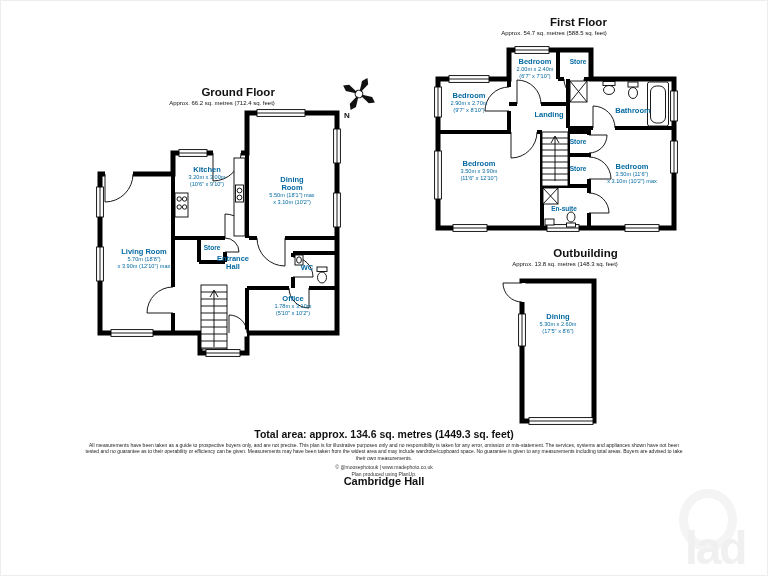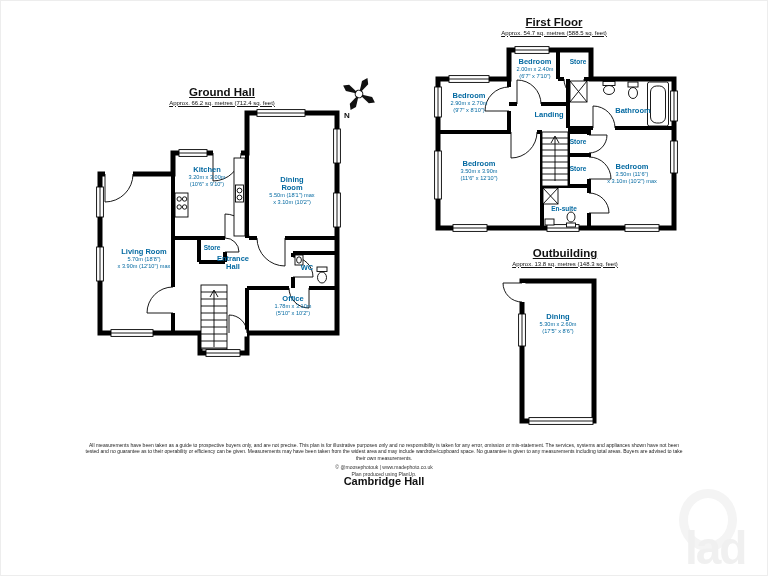--- a/index.html
+++ b/index.html
@@ -3,21 +3,21 @@
 <meta charset="utf-8">
 <style>
   html,body{margin:0;padding:0;background:#fff;}
   .canvas{position:relative;width:768px;height:576px;background:#fff;overflow:hidden;
           font-family:"Liberation Sans", sans-serif;color:#111;box-sizing:border-box;border:1px solid #ededed;}
   .plan-svg{position:absolute;left:0;top:0;}
   .lbl{position:absolute;transform:translate(-50%,-50%);text-align:center;color:#0369a1;}
   .rn{font-weight:bold;font-size:7.5px;line-height:1.08;}
   .rn-sm{font-size:6.5px;}
   .rd{font-size:5.6px;line-height:1.18;}
-  .title{position:absolute;transform:translateX(-50%);text-align:center;white-space:nowrap;text-decoration:underline;}
+  .title{position:absolute;transform:translateX(-50%);text-align:right;white-space:nowrap;}
   .t1{font-weight:bold;font-size:11.5px;line-height:1.1;}
   .t2{font-size:6px;margin-top:1px;}
   .foot{position:absolute;left:50%;transform:translateX(-50%);text-align:center;}
   .total{top:427px;font-size:10.5px;font-weight:bold;white-space:nowrap;}
   .disc{top:441px;width:598px;font-size:5px;line-height:1.25;color:#222;}
   .cred{top:463px;font-size:5px;line-height:1.3;color:#333;}
   .addr{top:474px;font-size:11px;font-weight:bold;white-space:nowrap;}
   .wm-circle{position:absolute;left:678px;top:488px;width:40px;height:44px;border:9px solid #f4f4f4;border-radius:50%;}
   .wm-text{position:absolute;left:684px;top:524px;font-size:46px;font-weight:bold;color:#f0f0f0;letter-spacing:-2px;line-height:1;}
 </style>
@@ -233,21 +233,21 @@
         <path d="M0,0 L13,-3.5 L18,0 L13,3.5 Z" transform="rotate(90)"></path>
         <path d="M0,0 L13,-3.5 L18,0 L13,3.5 Z" transform="rotate(180)"></path>
         <path d="M0,0 L13,-3.5 L18,0 L13,3.5 Z" transform="rotate(270)"></path>
         <circle r="3.8" fill="#fff" stroke="#111" stroke-width="1.1"></circle>
       </g>
       <text x="343" y="117" font-size="8" font-weight="bold" fill="#111">N</text>
     </g>
   </svg>
 
   <div class="title" style="left:221px;top:85px">
-    <div class="t1">Ground Hall</div>
+    <div class="t1">Ground Floor</div>
     <div class="t2">Approx. 66.2 sq. metres (712.4 sq. feet)</div>
   </div>
   <div class="title" style="left:553px;top:15px">
     <div class="t1">First Floor</div>
     <div class="t2">Approx. 54.7 sq. metres (588.5 sq. feet)</div>
   </div>
   <div class="title" style="left:564px;top:246px">
     <div class="t1">Outbuilding</div>
     <div class="t2">Approx. 13.8 sq. metres (148.3 sq. feet)</div>
   </div>
@@ -320,20 +320,21 @@
   <div class="lbl" style="left:563px;top:208px;width:40px">
     <div class="rn rn-sm">En-suite</div>
   </div>
 
   <div class="lbl" style="left:557px;top:323px;width:52px">
     <div class="rn">Dining</div>
     <div class="rd">5.30m x 2.60m</div>
     <div class="rd">(17'5" x 8'6")</div>
   </div>
 
+  <div class="foot total">Total area: approx. 134.6 sq. metres (1449.3 sq. feet)</div>
   <div class="foot disc">All measurements have been taken as a guide to prospective buyers only, and are not precise. This plan is for illustrative purposes only and no responsibility is taken for any error, omission or mis-statement. The services, systems and appliances shown have not been tested and no guarantee as to their operability or efficiency can be given. Measurements may have been taken from the widest area and may include wardrobe/cupboard space. No guarantee is given to any measurements including total areas. Buyers are advised to take their own measurements.</div>
   <div class="foot cred">
     <div>© @moosephotouk | www.madephoto.co.uk</div>
     <div>Plan produced using PlanUp.</div>
   </div>
   <div class="foot addr">Cambridge Hall</div>
 
   <div class="wm-circle"></div>
   <div class="wm-text">lad</div>
 

